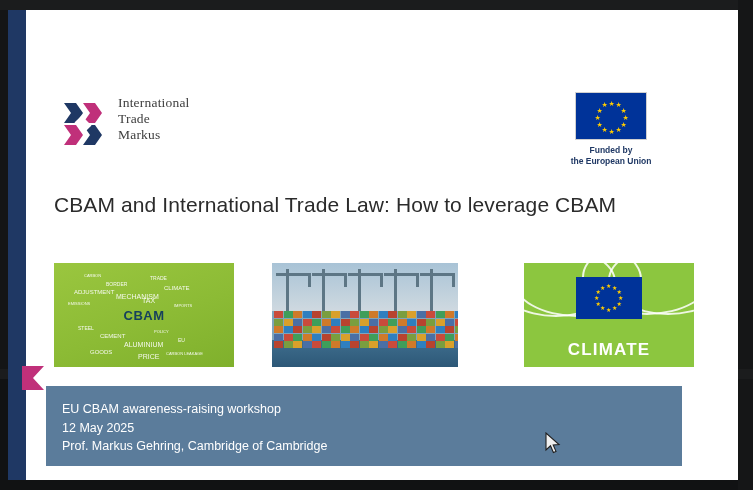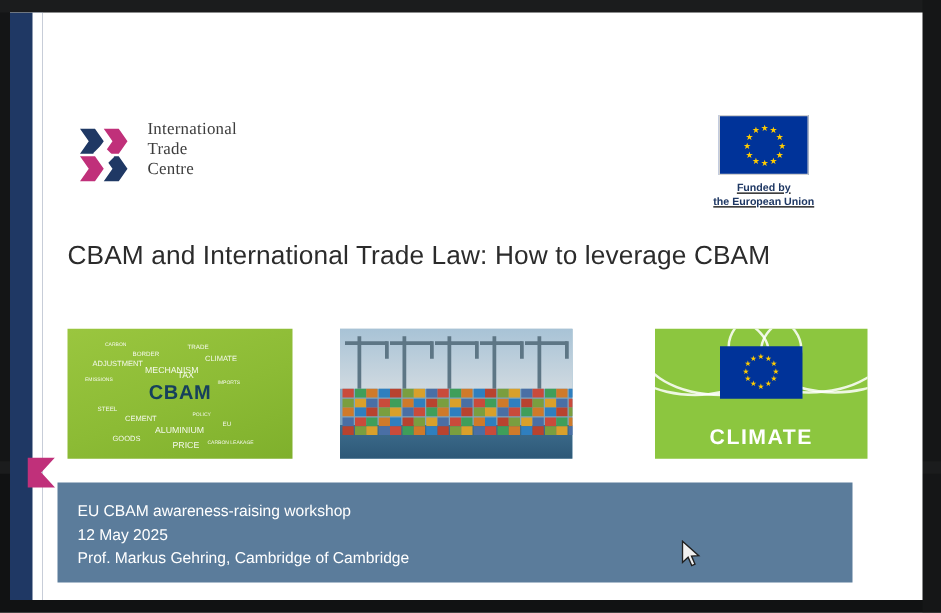--- a/index.html
+++ b/index.html
@@ -86,21 +86,20 @@
     color: #3d3d3d;
     letter-spacing: 0.2px;
   }
 
   
   .eu-block {
     position: absolute;
     right: 52px; top: 82px;
     width: 150px;
     text-align: center;
-    text-decoration: underline;
   }
   .eu-flag {
     position: relative;
     width: 72px; height: 48px;
     margin: 0 auto;
     background: #003399;
     border: 1px solid #d0d0d0;
   }
   .eu-star {
     position: absolute;
@@ -149,21 +148,21 @@
     font-size: 5px;
     white-space: nowrap;
     opacity: 0.9;
   }
   .cloud-main {
     position: absolute;
     left: 50%; top: 50%;
     transform: translate(-50%, -50%);
     color: #16405c;
     font-weight: bold;
-    font-size: 16px;
+    font-size: 13px;
     letter-spacing: 0.5px;
   }
 
   
   .img-port {
     position: absolute;
     left: 218px; top: 0;
     width: 186px; height: 104px;
     overflow: hidden;
     background: #7fa5bd;
@@ -265,21 +264,21 @@
         <svg class="itc-mark" viewBox="0 0 54 54">
           <polygon points="8,6 20,6 27,16 20,26 8,26 15,16" fill="#1f3864"></polygon>
           <polygon points="27,6 39,6 46,16 39,26 27,26 34,16" fill="#c0307a"></polygon>
           <polygon points="8,28 20,28 27,38 20,48 8,48 15,38" fill="#c0307a"></polygon>
           <polygon points="27,28 39,28 46,38 39,48 27,48 34,38" fill="#1f3864"></polygon>
           <rect x="20" y="22" width="14" height="10" fill="#ffffff" transform="rotate(45 27 27)"></rect>
         </svg>
         <div class="itc-text">
           <div>International</div>
           <div>Trade</div>
-          <div>Centre</div>
+          <div>Markus</div>
         </div>
       </div>
 
       <div class="eu-block">
         <div class="eu-flag" id="euflag">
             <div class="eu-star" style="font-size: 7px; left: 32.5px; top: 6.5px;">★</div>
             <div class="eu-star" style="font-size: 7px; left: 39.5px; top: 8.37564px;">★</div>
             <div class="eu-star" style="font-size: 7px; left: 44.6244px; top: 13.5px;">★</div>
             <div class="eu-star" style="font-size: 7px; left: 46.5px; top: 20.5px;">★</div>
             <div class="eu-star" style="font-size: 7px; left: 44.6244px; top: 27.5px;">★</div>

